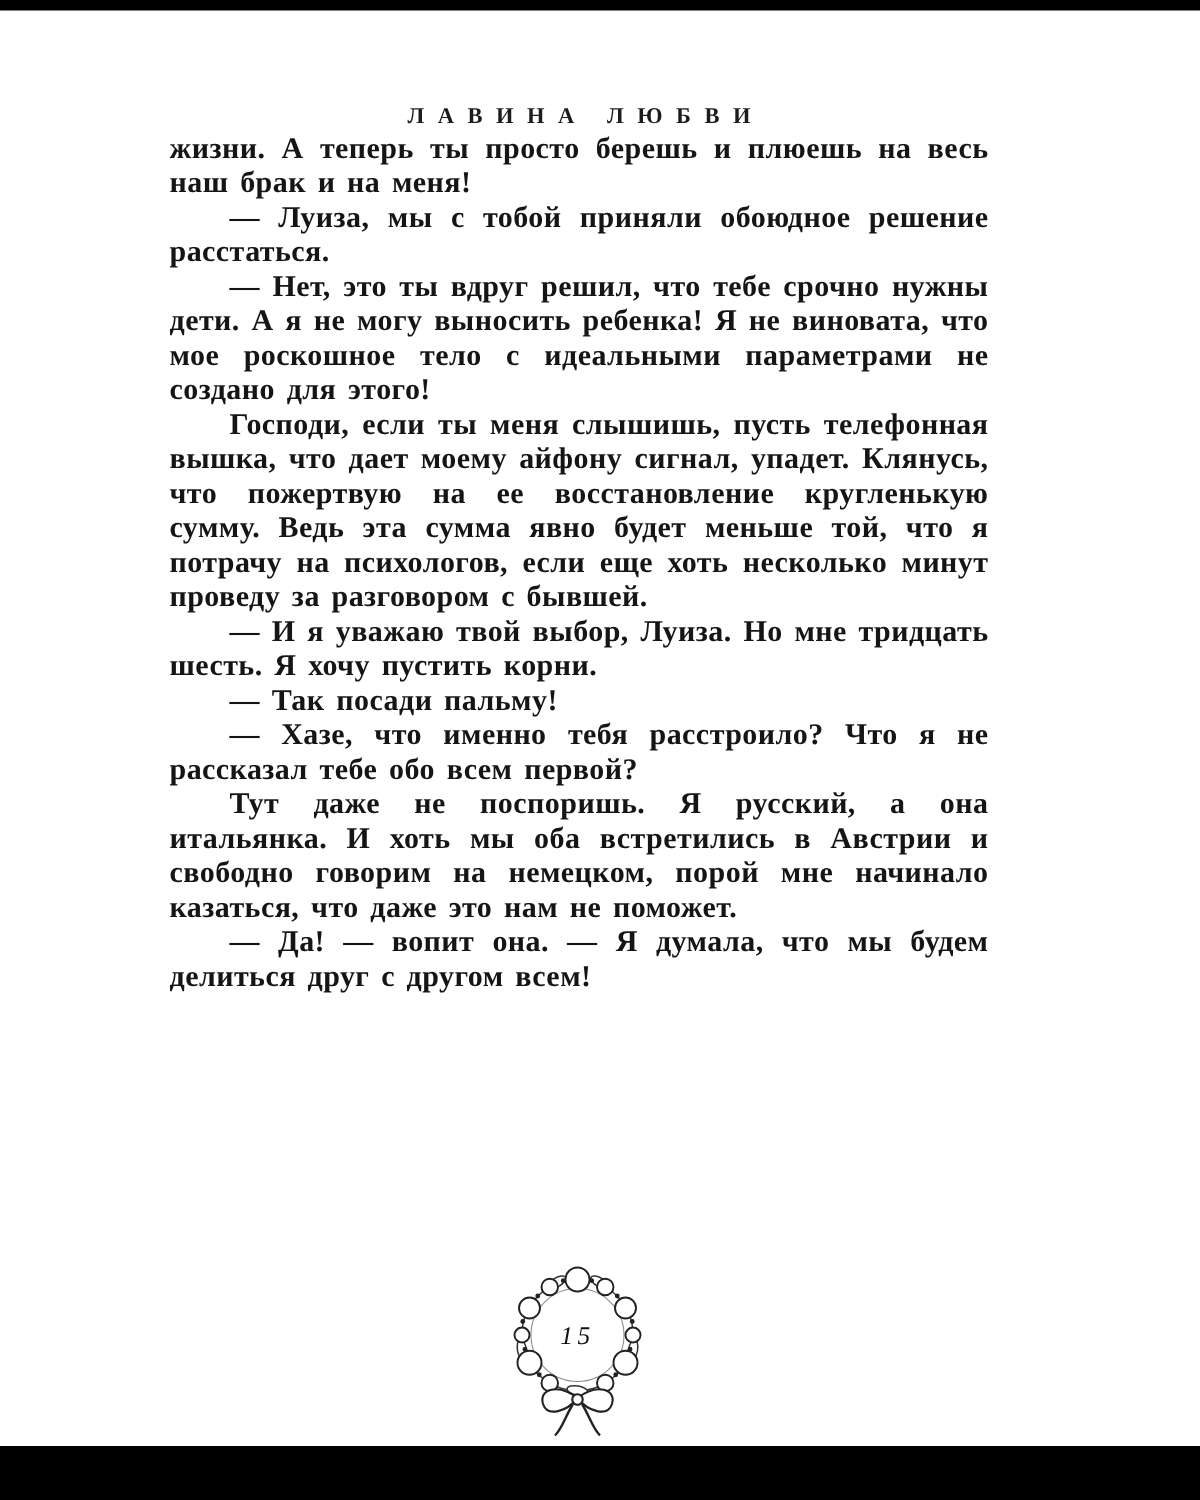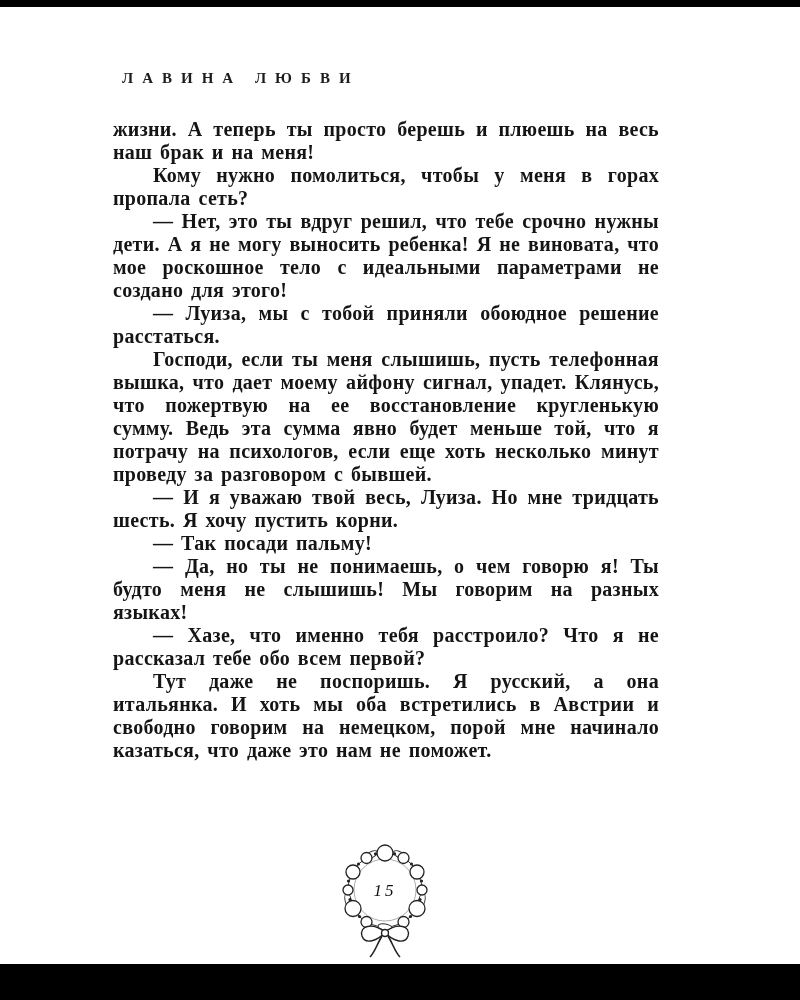--- a/index.html
+++ b/index.html
@@ -23,31 +23,32 @@
     background: #000000;
   }
   .bar.top { top: 0; height: 7px; }
   .bar.bottom { bottom: 0; height: 36px; }
 
   .running-head {
     position: absolute;
     top: 70px;
     left: 113px;
     width: 546px;
+    text-align: center;
     font-size: 15px;
     font-weight: bold;
     letter-spacing: 9px;
     text-indent: 9px;
     color: #1c1c1c;
     white-space: nowrap;
   }
 
   .text-block {
     position: absolute;
-    top: 118px;
+    top: 88px;
     left: 113px;
     width: 546px;
     height: 740px;
     overflow: hidden;
     font-size: 20px;
     line-height: 23px;
     font-weight: bold;
     letter-spacing: 0.3px;
     word-spacing: 2.5px;
     text-align: justify;
@@ -82,29 +83,28 @@
 <body>
 
 <div class="screen">
 
   <div class="bar top"></div>
 
   <div class="running-head">ЛАВИНА ЛЮБВИ</div>
 
   <div class="text-block">
     <p class="no-indent">жизни. А теперь ты просто берешь и плюешь на весь наш брак и на меня!</p>
-    <p>Кому нужно помолиться, чтобы у меня в горах пропала сеть?</p>
+    <p>— Луиза, мы с тобой приняли обоюдное решение расстаться.</p>
     <p>— Нет, это ты вдруг решил, что тебе срочно нужны дети. А я не могу выносить ребенка! Я не виновата, что мое роскошное тело с идеальными параметрами не создано для этого!</p>
-    <p>— Луиза, мы с тобой приняли обоюдное решение расстаться.</p>
     <p>Господи, если ты меня слышишь, пусть телефонная вышка, что дает моему айфону сигнал, упадет. Клянусь, что пожертвую на ее восстановление кругленькую сумму. Ведь эта сумма явно будет меньше той, что я потрачу на психологов, если еще хоть несколько минут проведу за разговором с бывшей.</p>
-    <p>— И я уважаю твой весь, Луиза. Но мне тридцать шесть. Я хочу пустить корни.</p>
+    <p>— И я уважаю твой выбор, Луиза. Но мне тридцать шесть. Я хочу пустить корни.</p>
     <p>— Так посади пальму!</p>
-    <p>— Да, но ты не понимаешь, о чем говорю я! Ты будто меня не слышишь! Мы говорим на разных языках!</p>
     <p>— Хазе, что именно тебя расстроило? Что я не рассказал тебе обо всем первой?</p>
     <p>Тут даже не поспоришь. Я русский, а она итальянка. И хоть мы оба встретились в Австрии и свободно говорим на немецком, порой мне начинало казаться, что даже это нам не поможет.</p>
+    <p>— Да! — вопит она. — Я думала, что мы будем делиться друг с другом всем!</p>
   </div>
 
   <div class="ornament">
     <svg width="146" height="125" viewBox="0 0 146 125" xmlns="http://www.w3.org/2000/svg">
       <g fill="none" stroke="#3a3a3a" stroke-width="1">
         <circle cx="73" cy="50" r="37"></circle>
         <circle cx="73" cy="50" r="31" stroke="#8a8a8a" stroke-width="0.7"></circle>
       </g>
       <g fill="#ffffff" stroke="#333333" stroke-width="1">
         <ellipse cx="73" cy="87" rx="7" ry="3" transform="rotate(10 73 87)"></ellipse>

